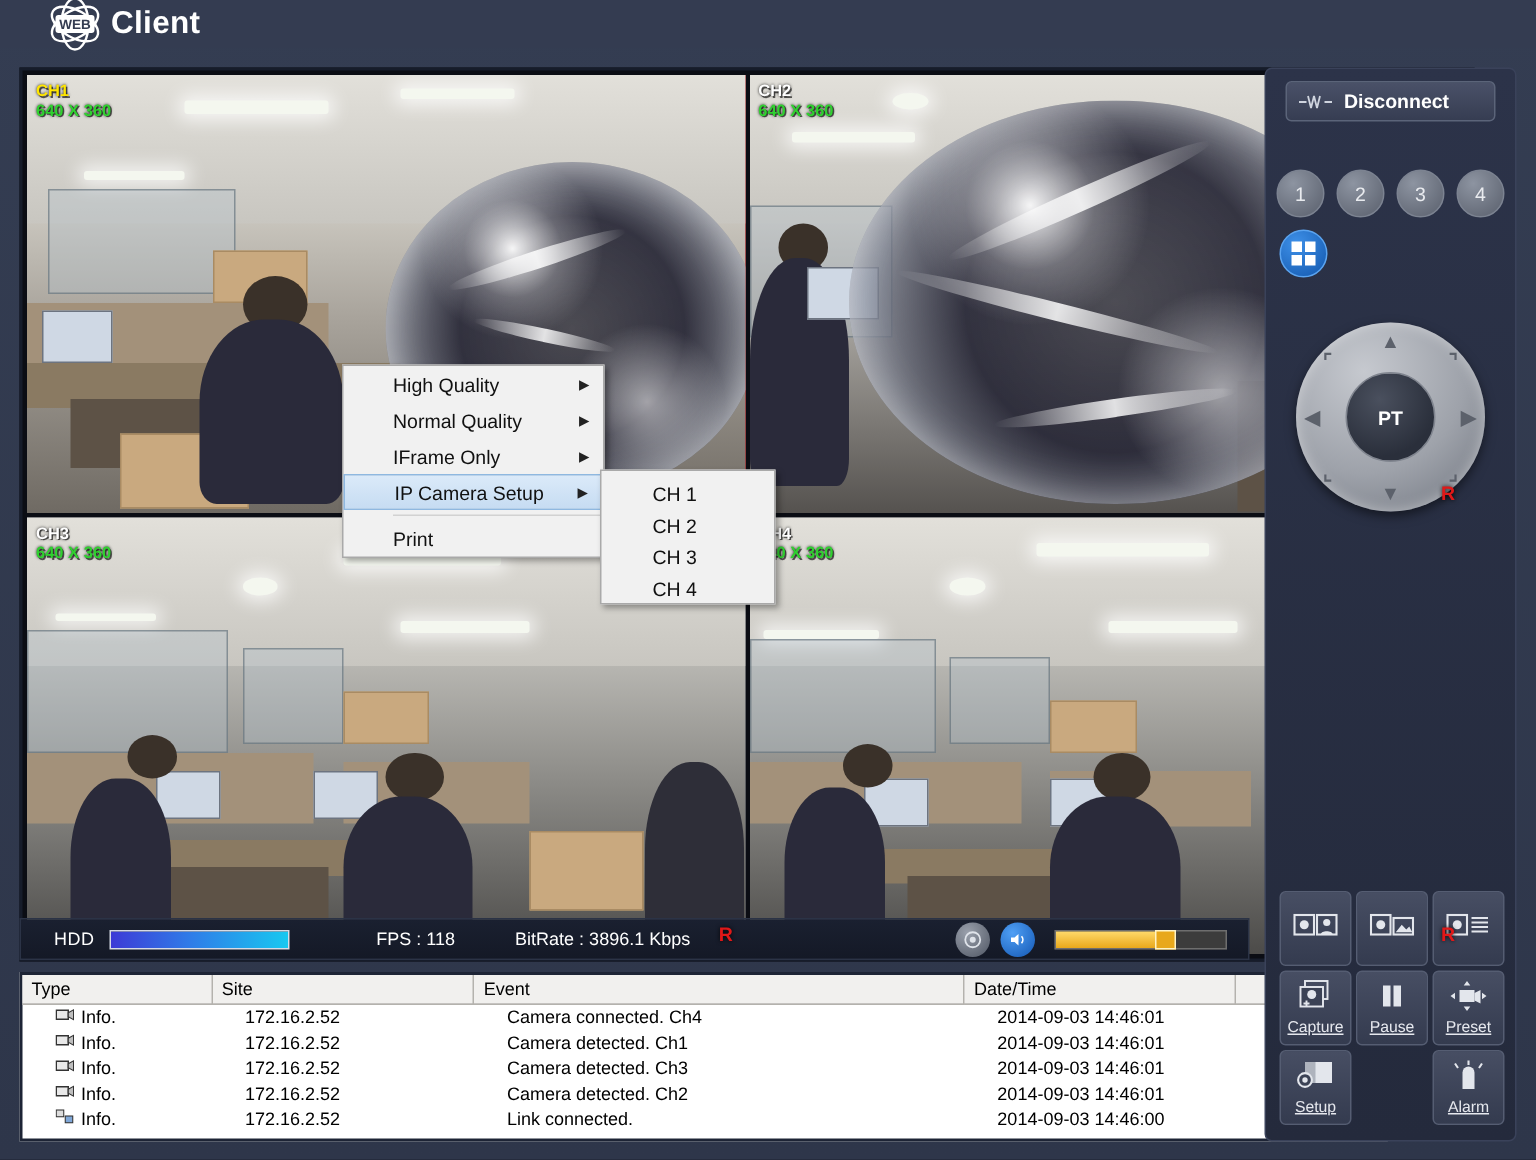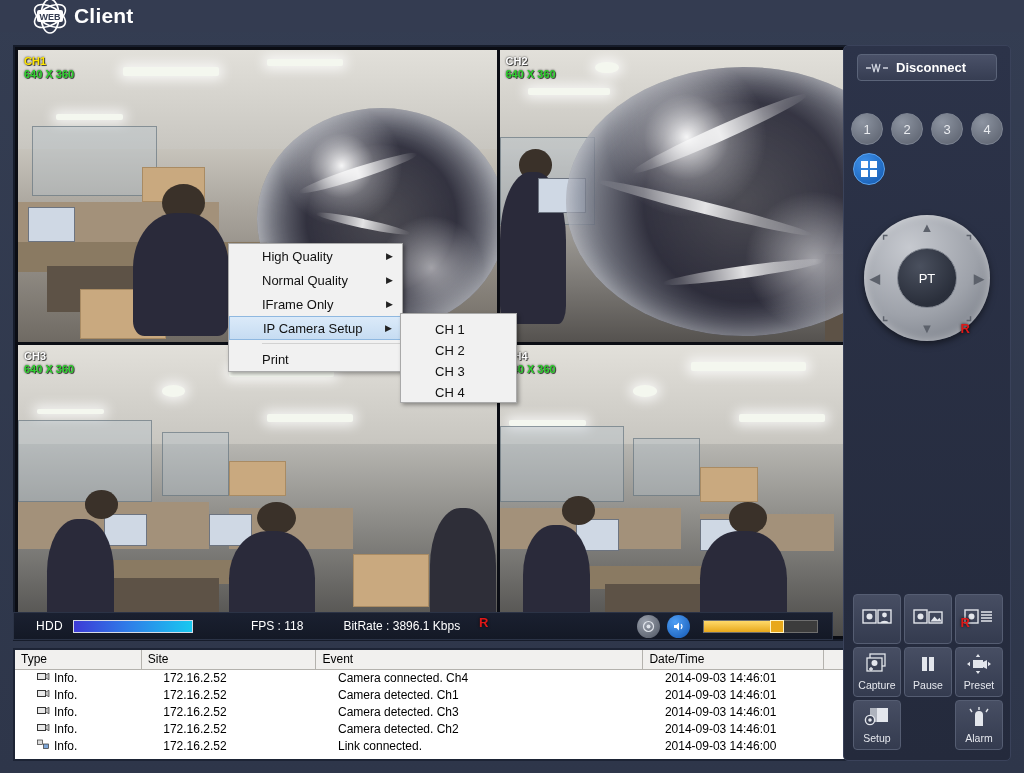--- a/index.html
+++ b/index.html
@@ -187,39 +187,39 @@
   .ptz-ring {
     position:absolute; inset:0; border-radius:50%;
     background: radial-gradient(circle at 36% 26%, #c6c9cf 0%, #9ea2aa 55%, #6e737d 100%);
     box-shadow: inset 0 0 9px rgba(255,255,255,.45), 0 3px 7px rgba(0,0,0,.5);
   }
   .ptz-center {
     position:absolute; left:50%; top:50%; transform:translate(-50%,-50%);
     width:60px; height:60px; border-radius:50%;
     background: radial-gradient(circle at 38% 30%, #4a505e 0%, #2a2f3b 70%);
     border:1px solid #80858f;
-    color:#fff; font-size:13px; font-weight:normal;
+    color:#fff; font-size:13px; font-weight:bold;
     display:flex; align-items:center; justify-content:center;
   }
   .ptz-arrow { position:absolute; color:#5c616b; font-size:13px; font-weight:bold; }
   .a-up{left:50%;top:5px;transform:translateX(-50%);}
   .a-dn{left:50%;bottom:5px;transform:translateX(-50%);}
   .a-lf{left:6px;top:50%;transform:translateY(-50%);}
   .a-rt{right:6px;top:50%;transform:translateY(-50%);}
   .a-ul{left:18px;top:18px;} .a-ur{right:18px;top:18px;}
   .a-dl{left:18px;bottom:18px;} .a-dr{right:18px;bottom:18px;}
   .fngrid {
     position:absolute; left:9px; bottom:10px; width:150px;
     display:grid; grid-template-columns: repeat(3, 48px); grid-auto-rows: 50px; gap: 3px;
   }
   .fnbtn {
     background: linear-gradient(180deg,#474e63,#343b4f);
     border: 1px solid #555d72; border-radius: 4px;
     display:flex; flex-direction:column; align-items:center; justify-content:center; gap:2px;
-    color:#e6e8ee; font-size:10.5px;
+    color:#e6e8ee; font-size:10.5px;text-decoration:underline;
   }
   .fnbtn.empty { background:transparent; border:none; }
   .fnbtn .gi { line-height:1; }
 
   
   .ctxmenu {
     position:absolute; left:228px; top:243px; width:175px;
     background:#f1f1f1; border:1px solid #a9a9a9;
     box-shadow: 2px 2px 4px rgba(0,0,0,.35); z-index: 50;
     font-size: 13px; color:#111;

